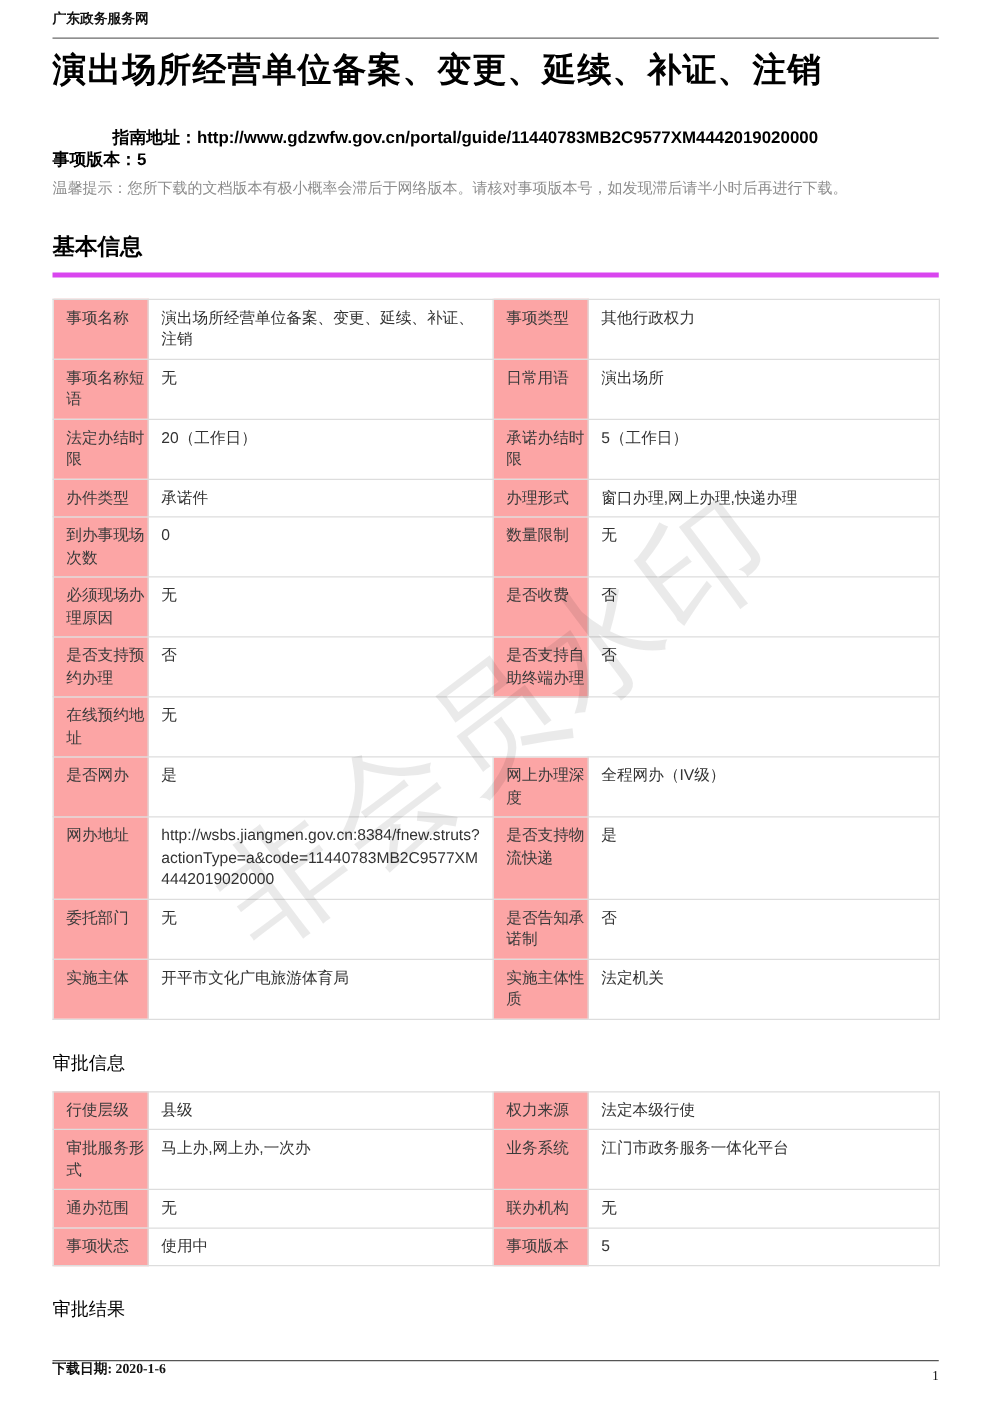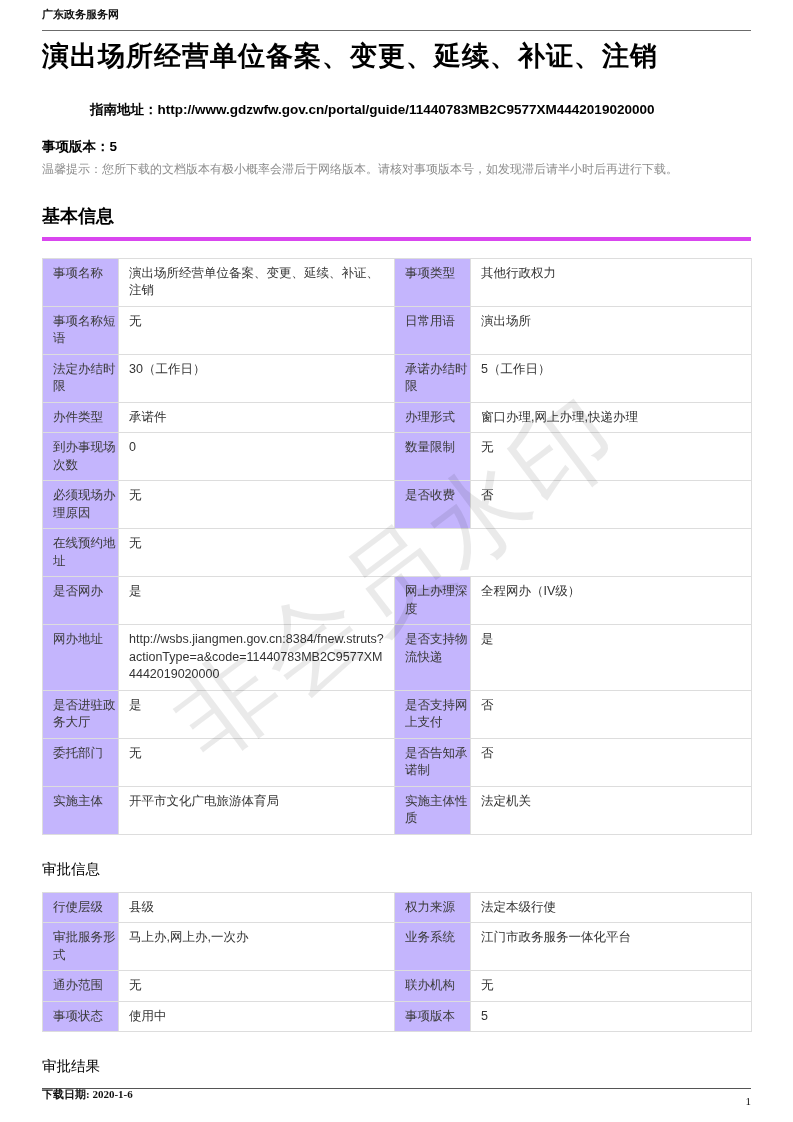--- a/index.html
+++ b/index.html
@@ -15,35 +15,35 @@
     font-family:"Liberation Serif","DejaVu Serif",serif;
     font-weight:bold; font-size:11px; color:#111;
   }
   .hline-top { position:absolute; top:30px; left:42px; width:709px; border-top:1px solid #6b6b6b; }
 
   .content { padding:40px 42px 0 42px; position:relative; z-index:1; }
 
   .title { font-size:27px; font-weight:bold; color:#000; line-height:1.25; letter-spacing:1px; }
 
   .guide { margin-top:27px; font-size:13.5px; font-weight:bold; color:#000;margin-left:48px; }
-  .version-line { margin-top:19px; font-size:13.5px; font-weight:bold; color:#000; }
+  .version-line { font-size:13.5px; font-weight:bold; color:#000; }
   .notice { margin-top:5px; font-size:12px; color:#8c8c8c; }
 
   .sec-title {
     margin-top:26px; font-size:18px; font-weight:bold; color:#000;
     padding-bottom:9px; border-bottom:4px solid #d946ef;
   }
   .sub-title { margin-top:25px; font-size:14.5px; font-weight:normal; color:#000; }
 
   table { border-collapse:collapse; width:709px; table-layout:fixed; }
   .t1 { margin-top:17px; }
   .t2 { margin-top:13px; }
 
   .t1 td, .t2 td { border:1px solid #dddddd; font-size:12.5px; line-height:17.5px; vertical-align:top; color:#333; }
-  td.lbl { background:#c4b5fd; padding:6px 2px 6px 10px; color:#3b3b3b; }
+  td.lbl { background:#fca5a5; padding:6px 2px 6px 10px; color:#3b3b3b; }
   td.val { padding:6px 10px; word-break:break-all; }
 
   .watermark {
     position:absolute; left:398px; top:578px;
     transform:translate(-50%,-50%) rotate(-37deg);
     font-size:100px; letter-spacing:5px; white-space:nowrap;
     color:#000; opacity:0.08; z-index:5; pointer-events:none;
   }
 
   .hline-bottom { position:absolute; top:1088px; left:42px; width:709px; border-top:1px solid #555; }
@@ -95,21 +95,21 @@
           <td class="val">其他行政权力</td>
         </tr>
         <tr>
           <td class="lbl">事项名称短语</td>
           <td class="val">无</td>
           <td class="lbl">日常用语</td>
           <td class="val">演出场所</td>
         </tr>
         <tr>
           <td class="lbl">法定办结时限</td>
-          <td class="val">30（工作日）</td>
+          <td class="val">20（工作日）</td>
           <td class="lbl">承诺办结时限</td>
           <td class="val">5（工作日）</td>
         </tr>
         <tr>
           <td class="lbl">办件类型</td>
           <td class="val">承诺件</td>
           <td class="lbl">办理形式</td>
           <td class="val">窗口办理,网上办理,快递办理</td>
         </tr>
         <tr>
@@ -118,42 +118,42 @@
           <td class="lbl">数量限制</td>
           <td class="val">无</td>
         </tr>
         <tr>
           <td class="lbl">必须现场办理原因</td>
           <td class="val">无</td>
           <td class="lbl">是否收费</td>
           <td class="val">否</td>
         </tr>
         <tr>
+          <td class="lbl">是否支持预约办理</td>
+          <td class="val">否</td>
+          <td class="lbl">是否支持自助终端办理</td>
+          <td class="val">否</td>
+        </tr>
+        <tr>
           <td class="lbl">在线预约地址</td>
           <td class="val" colspan="3">无</td>
         </tr>
         <tr>
           <td class="lbl">是否网办</td>
           <td class="val">是</td>
           <td class="lbl">网上办理深度</td>
           <td class="val">全程网办（IV级）</td>
         </tr>
         <tr>
           <td class="lbl">网办地址</td>
           <td class="val">http://wsbs.jiangmen.gov.cn:8384/fnew.struts?actionType=a&amp;code=11440783MB2C9577XM4442019020000</td>
           <td class="lbl">是否支持物流快递</td>
           <td class="val">是</td>
         </tr>
         <tr>
-          <td class="lbl">是否进驻政务大厅</td>
-          <td class="val">是</td>
-          <td class="lbl">是否支持网上支付</td>
-          <td class="val">否</td>
-        </tr>
-        <tr>
           <td class="lbl">委托部门</td>
           <td class="val">无</td>
           <td class="lbl">是否告知承诺制</td>
           <td class="val">否</td>
         </tr>
         <tr>
           <td class="lbl">实施主体</td>
           <td class="val">开平市文化广电旅游体育局</td>
           <td class="lbl">实施主体性质</td>
           <td class="val">法定机关</td>

